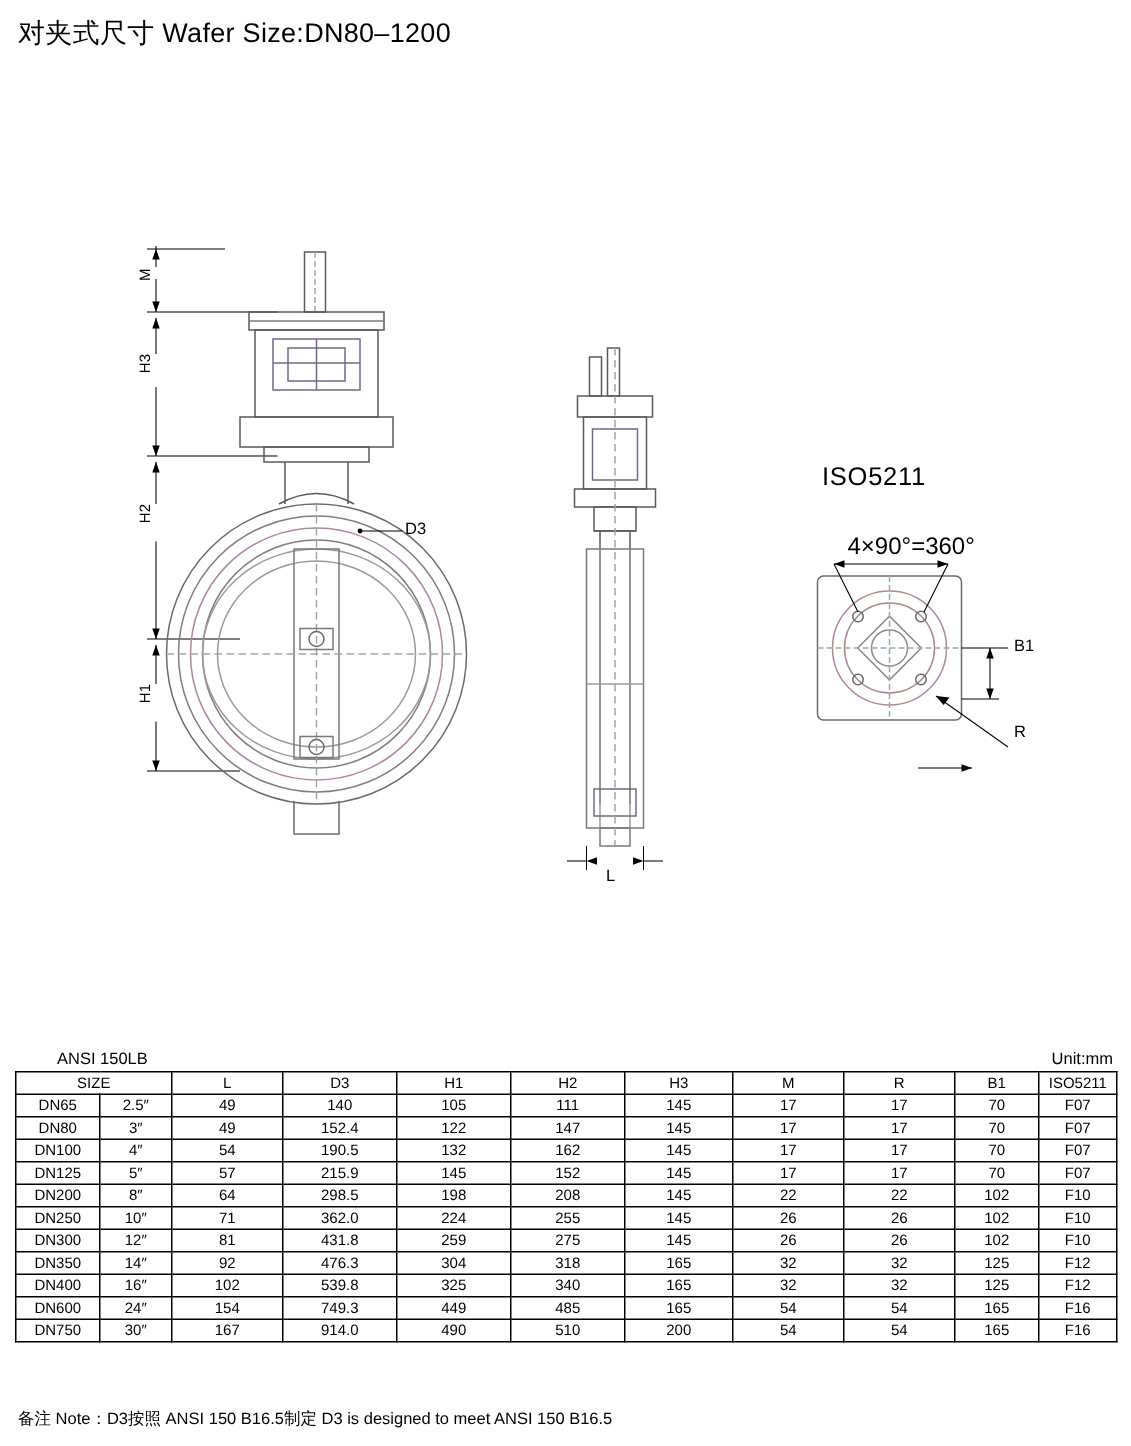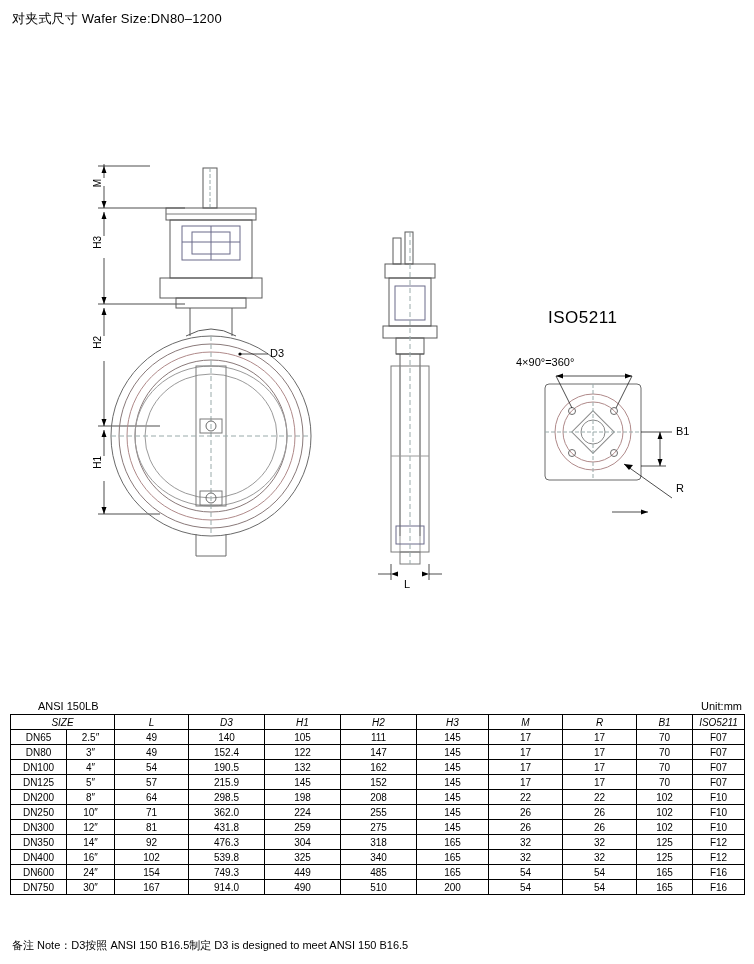--- a/index.html
+++ b/index.html
@@ -12,21 +12,21 @@
     height: 964px;
     position: relative;
     font-family: "Liberation Sans", sans-serif;
     color: #000;
     overflow: hidden;
   }
   .page-title {
     position: absolute;
     left: 12px;
     top: 10px;
-    font-size: 13px;
+    font-size: 18px;
     letter-spacing: 0.2px;
     white-space: nowrap;
   }
   .drawing-area {
     position: absolute;
     left: 0;
     top: 36px;
     width: 754px;
     height: 660px;
   }
@@ -67,21 +67,21 @@
     table-layout: fixed;
   }
   table.spec th, table.spec td {
     border: 1px solid #000;
     text-align: center;
     height: 14px;
     line-height: 13px;
     padding: 0;
     font-weight: normal;
   }
-  .colhdr { font-style: italic; }
+  .colhdr { }
   .note {
     position: absolute;
     left: 12px;
     top: 938px;
     font-size: 11px;
     white-space: nowrap;
   }
   svg { display: block; }
 </style>
 </head>
@@ -227,21 +227,21 @@
   </svg>
 
   <div class="dim-text vert" style="left:92px; top:143px;">M</div>
   <div class="dim-text vert" style="left:92px; top:200px;">H3</div>
   <div class="dim-text vert" style="left:92px; top:300px;">H2</div>
   <div class="dim-text vert" style="left:92px; top:420px;">H1</div>
   <div class="dim-text" style="left:270px; top:311px; font-size:11px;">D3</div>
   <div class="dim-text" style="left:404px; top:542px; font-size:11px;">L</div>
   <div class="dim-text" style="left:676px; top:389px; font-size:11px;">B1</div>
   <div class="dim-text" style="left:676px; top:446px; font-size:11px;">R</div>
-  <div class="dim-text" style="left:516px; top:320px; font-size:11px; white-space:nowrap;">4×90°=360°</div>
+  <div class="dim-text" style="left:565px; top:320px; font-size:16px; white-space:nowrap;">4×90°=360°</div>
 
   <div class="iso-label">ISO5211</div>
 </div>
 
 <div class="table-wrap">
   <div class="table-head-row">
     <span>ANSI 150LB</span>
     <span>Unit:mm</span>
   </div>
   <table class="spec">

